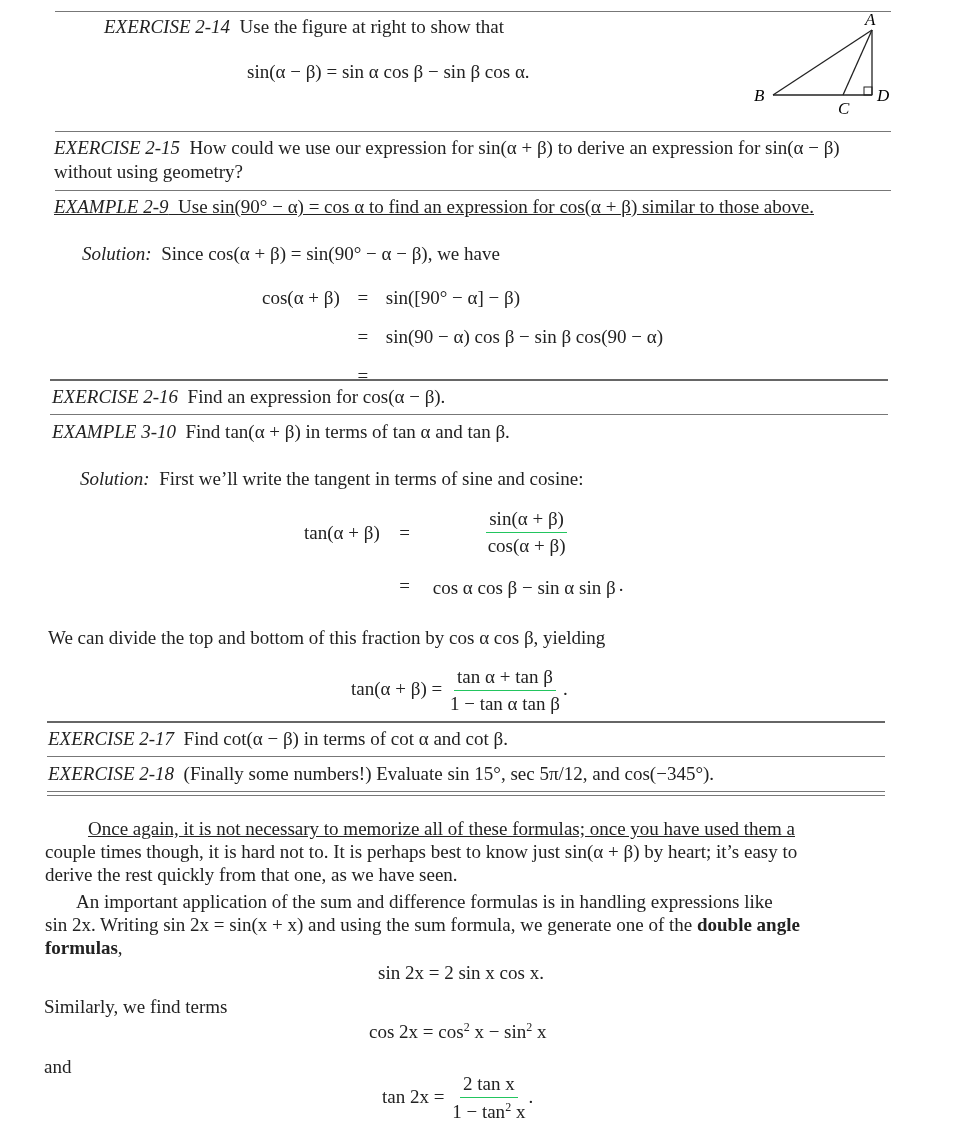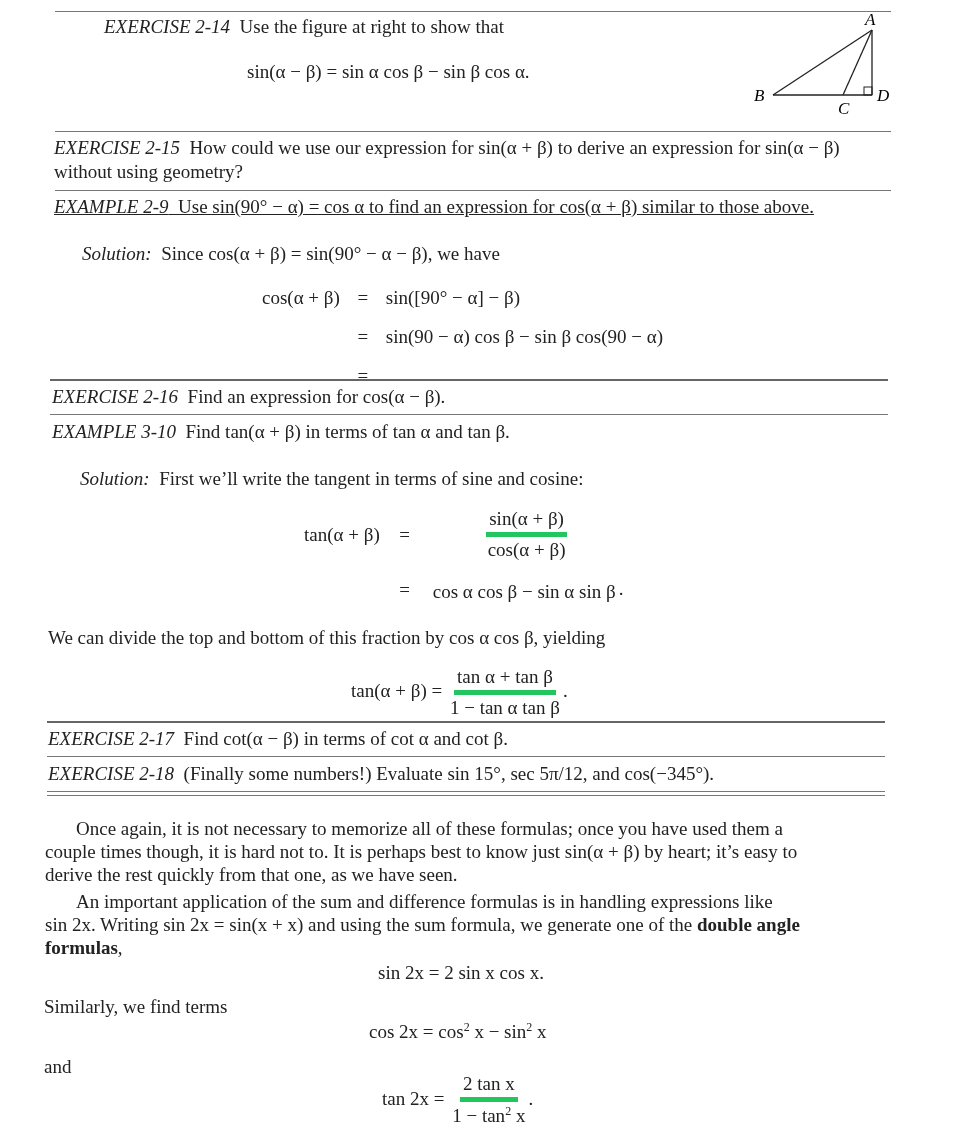--- a/index.html
+++ b/index.html
@@ -6,21 +6,21 @@
   body {
     width: 960px; height: 1137px; position: relative; overflow: hidden;
     font-family: "Liberation Serif", "DejaVu Serif", serif;
     color: #222; font-size: 19px;
   }
   .abs { position: absolute; white-space: nowrap; }
   .rule { position: absolute; height: 1px; background: #777; }
   .rule.thick { height: 2px; background: #666; }
   .lbl { font-style: italic; }
   .frac { display: inline-flex; flex-direction: column; align-items: center; vertical-align: middle; }
-  .frac .num { padding: 0 3px 2px; border-bottom: 5px solid #22c55e; }
+  .frac .num { padding: 0 3px 2px; border-bottom: 1px solid #22c55e; }
   .frac .den { padding: 2px 3px 0; }
   .eqgrid { position: absolute; display: grid; grid-template-columns: auto 46px auto; row-gap: 17px; align-items: center; }
   .eqgrid .eq { text-align: center; }
   sup { font-size: 12px; }
   b { font-weight: bold; }
 </style>
 </head>
 <body>
 
 <div class="rule" style="left:55px;top:11px;width:836px;"></div>
@@ -118,21 +118,21 @@
 </div>
 
 <div class="rule" style="left:47px;top:756px;width:838px;"></div>
 <div class="abs" style="left:48px;top:763px;">
   <span class="lbl">EXERCISE 2-18</span>&nbsp;
   <span>(Finally some numbers!) Evaluate sin 15°, sec 5π/12, and cos(−345°).</span>
 </div>
 <div class="rule" style="left:47px;top:791px;width:838px;"></div>
 <div class="rule" style="left:47px;top:795px;width:838px;"></div>
 
-<div class="abs" style="left:76px;top:818px;">Once again, it is not necessary to memorize all of these formulas; once you have used them a</div>
+<div class="abs" style="left:88px;top:818px;text-decoration:underline;">Once again, it is not necessary to memorize all of these formulas; once you have used them a</div>
 <div class="abs" style="left:45px;top:841px;">couple times though, it is hard not to. It is perhaps best to know just sin(α + β) by heart; it’s easy to</div>
 <div class="abs" style="left:45px;top:864px;">derive the rest quickly from that one, as we have seen.</div>
 
 <div class="abs" style="left:76px;top:891px;">An important application of the sum and difference formulas is in handling expressions like</div>
 <div class="abs" style="left:45px;top:914px;">
   <span>sin 2x. Writing sin 2x = sin(x + x) and using the sum formula, we generate one of the </span><b>double angle</b>
 </div>
 <div class="abs" style="left:45px;top:937px;">
   <b>formulas</b><span>,</span>
 </div>

